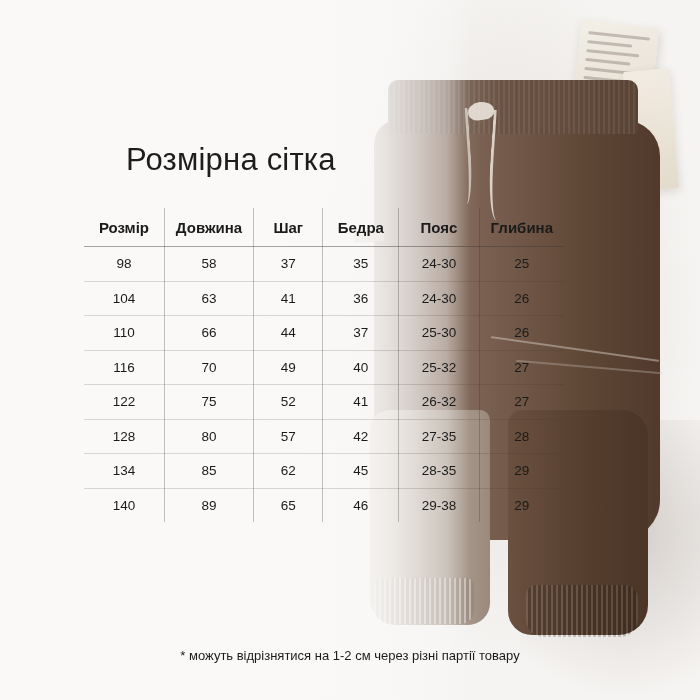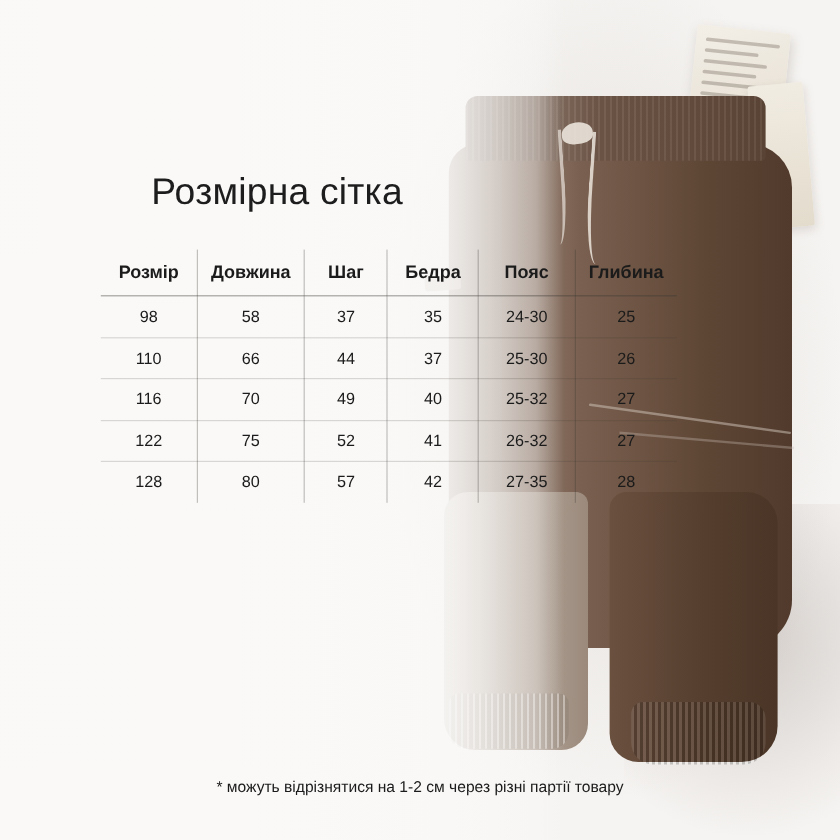--- a/index.html
+++ b/index.html
@@ -406,20 +406,28 @@
         <tbody>
           <tr>
             <td>98</td>
             <td>58</td>
             <td>37</td>
             <td>35</td>
             <td>24-30</td>
             <td>25</td>
           </tr>
           <tr>
+            <td>104</td>
+            <td>63</td>
+            <td>41</td>
+            <td>36</td>
+            <td>24-30</td>
+            <td>26</td>
+          </tr>
+          <tr>
             <td>110</td>
             <td>66</td>
             <td>44</td>
             <td>37</td>
             <td>25-30</td>
             <td>26</td>
           </tr>
           <tr>
             <td>116</td>
             <td>70</td>
@@ -437,20 +445,36 @@
             <td>27</td>
           </tr>
           <tr>
             <td>128</td>
             <td>80</td>
             <td>57</td>
             <td>42</td>
             <td>27-35</td>
             <td>28</td>
           </tr>
+          <tr>
+            <td>134</td>
+            <td>85</td>
+            <td>62</td>
+            <td>45</td>
+            <td>28-35</td>
+            <td>29</td>
+          </tr>
+          <tr>
+            <td>140</td>
+            <td>89</td>
+            <td>65</td>
+            <td>46</td>
+            <td>29-38</td>
+            <td>29</td>
+          </tr>
         </tbody>
       </table>
     </div>
 
     <div class="footnote">* можуть відрізнятися на 1-2 см через різні партії товару</div>
 
   </div>
 </div>
 
 </body></html>

